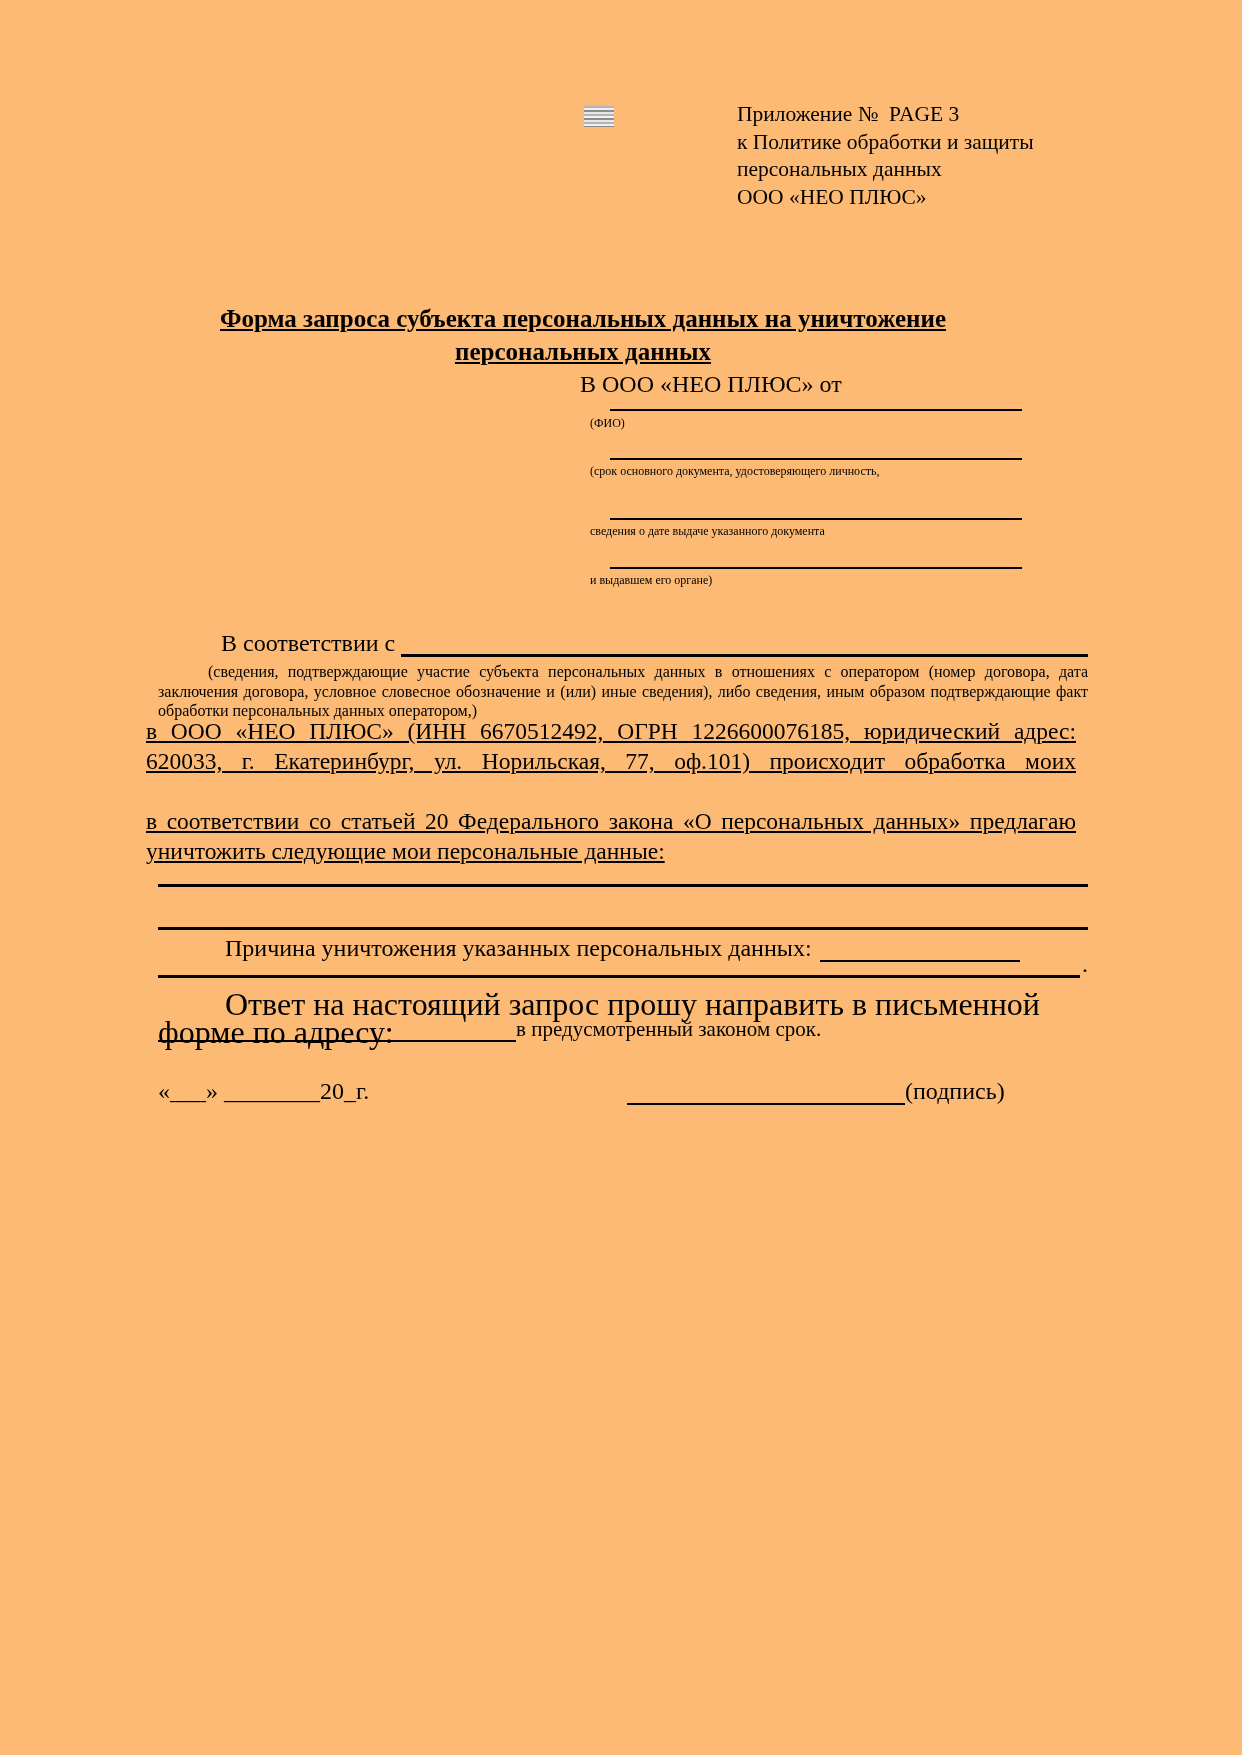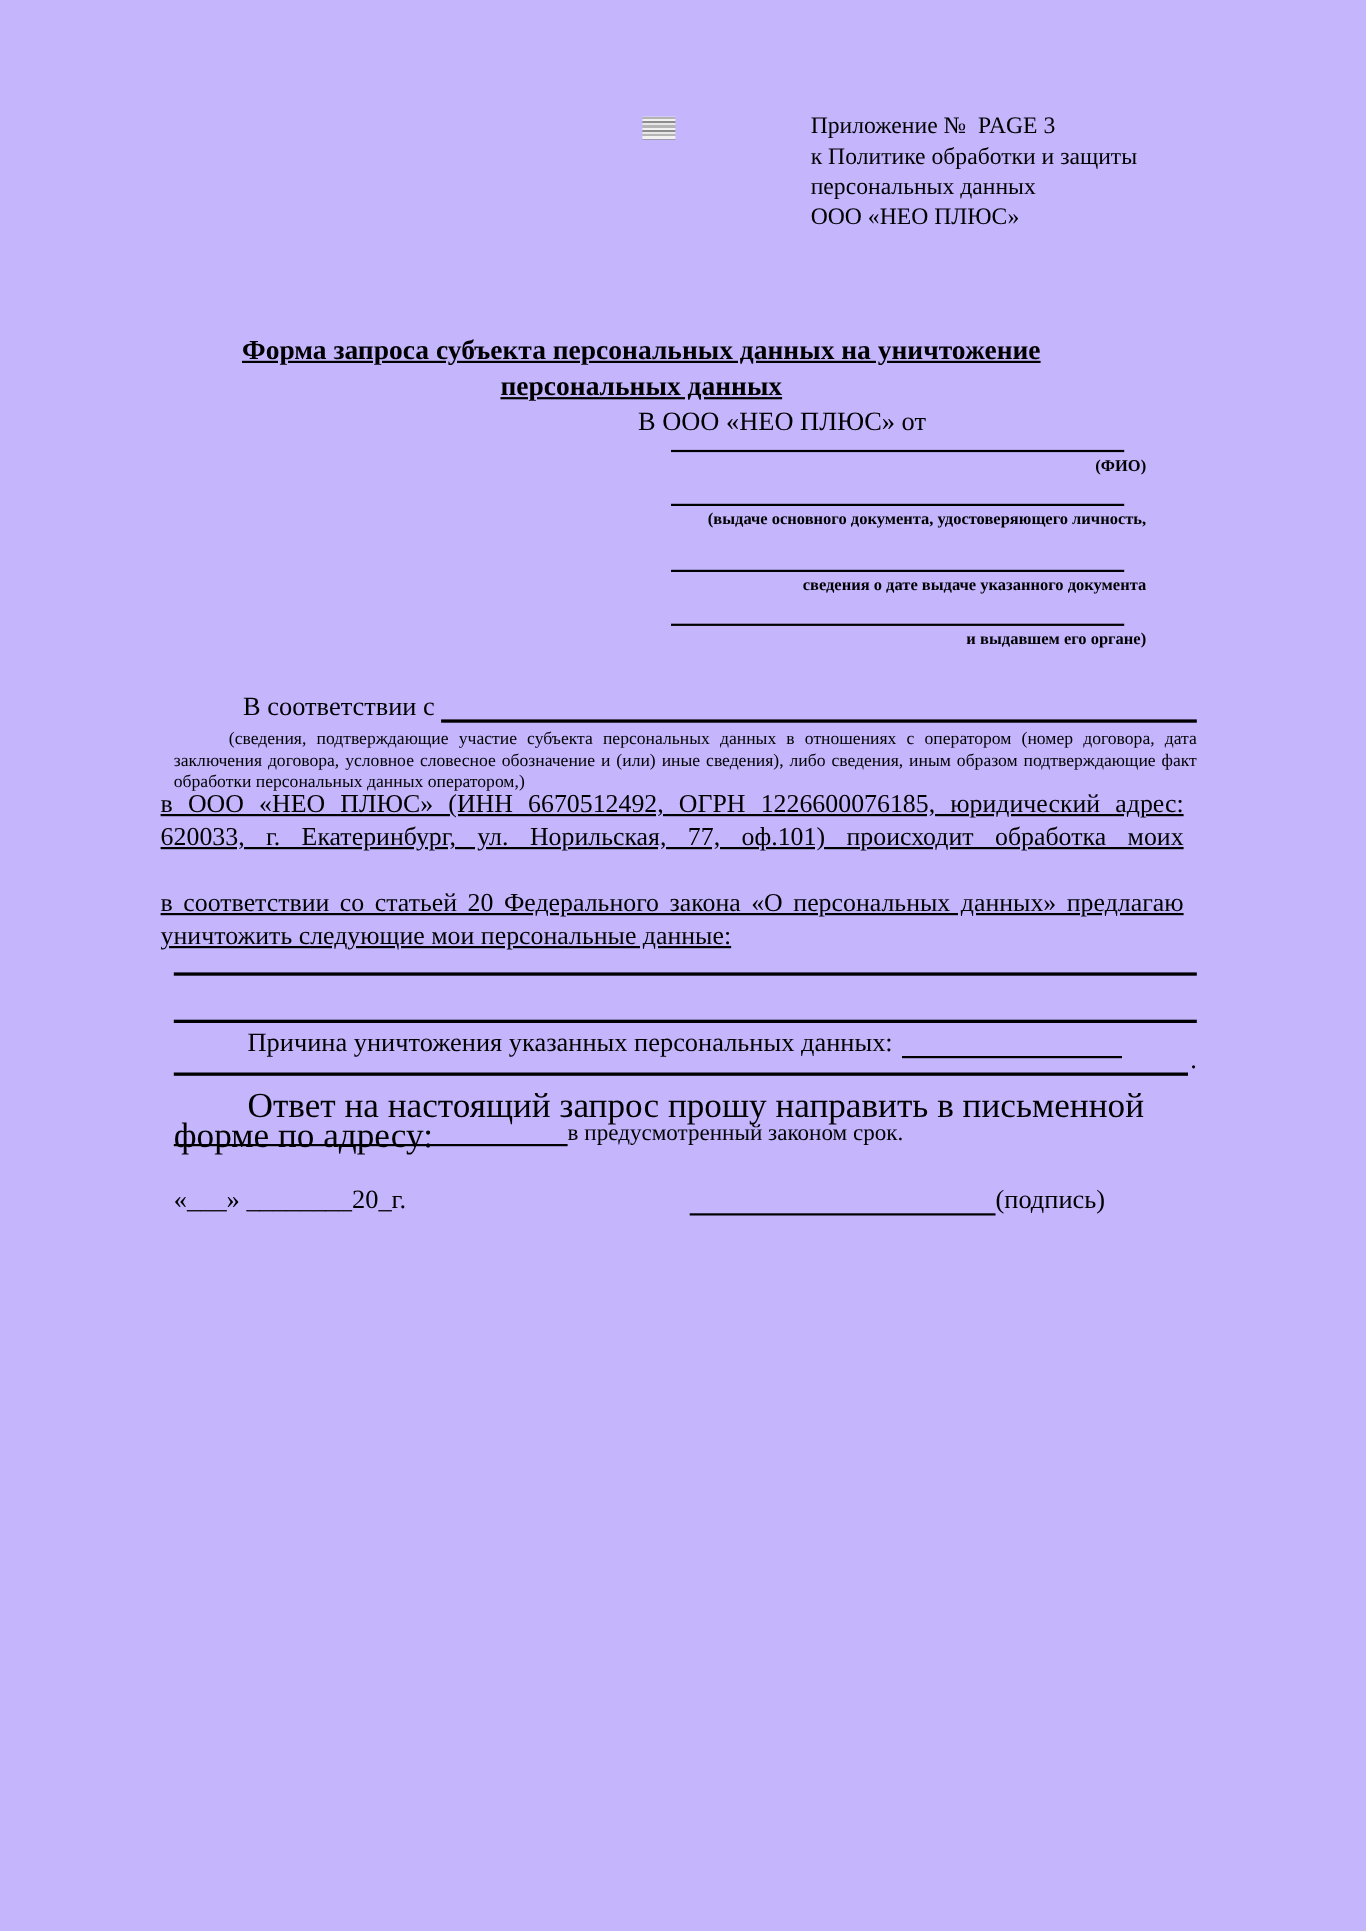--- a/index.html
+++ b/index.html
@@ -1,34 +1,34 @@
 <!DOCTYPE html>
 <html><head>
 <meta charset="utf-8">
 <style>
   html,body{margin:0;padding:0;background:#ffffff;}
   .page{
-    position:relative;width:1242px;height:1755px;background:#c4b5fd;
+    position:relative;width:1242px;height:1755px;background:#fdba74;
     font-family:"Liberation Serif",serif;color:#000;overflow:hidden;
   }
   
   .artifact{
     position:absolute;left:584px;top:106px;width:30px;height:21px;
     background:repeating-linear-gradient(180deg,#b4b4b4 0 2px,#f1f1f1 2px 4px,#8d8d8d 4px 6px,#e7e7e7 6px 8px);
   }
   .appendix{position:absolute;left:737px;top:101px;font-size:21.5px;line-height:27.5px;}
   .appendix div{white-space:pre;}
   .title{
     position:absolute;left:158px;top:302px;width:850px;
     font-weight:bold;font-size:25px;line-height:33px;text-align:center;text-decoration:underline;
   }
   .addressee{position:absolute;left:580px;top:371px;font-size:24px;}
   .frule{position:absolute;left:610px;width:412px;height:0;border-top:2px solid #000;}
   .frule.r1{top:409px}.frule.r2{top:458px}.frule.r3{top:518px}.frule.r4{top:567px}
-  .fcap{position:absolute;left:590px;width:452px;text-align:right;font-size:15px;font-weight:bold;}
+  .fcap{position:absolute;left:590px;width:452px;text-align:left;font-size:12px;}
   .fcap.c1{top:416px}.fcap.c2{top:464px}.fcap.c3{top:524px}.fcap.c4{top:573px}
   .accord{position:absolute;left:158px;top:629px;width:930px;display:flex;align-items:flex-end;font-size:24px;line-height:28px;}
   .accord-label{padding-left:63px;margin-right:0;white-space:pre;}
   .accord-blank{flex:1;height:24px;border-bottom:3px solid #000;}
   .note{
     position:absolute;left:158px;top:662px;width:930px;
     font-size:16px;line-height:19.5px;text-align:justify;text-indent:50px;
   }
   .bodyline{
     position:absolute;left:146px;width:930px;font-size:23.5px;line-height:30px;
@@ -66,21 +66,21 @@
   </div>
 
   <div class="title">Форма запроса субъекта персональных данных на уничтожение персональных данных</div>
 
   <div class="addressee">В ООО «НЕО ПЛЮС» от</div>
 
   <div class="frule r1"></div>
   <div class="fcap c1">(ФИО)</div>
 
   <div class="frule r2"></div>
-  <div class="fcap c2">(выдаче основного документа, удостоверяющего личность,</div>
+  <div class="fcap c2">(срок основного документа, удостоверяющего личность,</div>
 
   <div class="frule r3"></div>
   <div class="fcap c3">сведения о дате выдаче указанного документа</div>
 
   <div class="frule r4"></div>
   <div class="fcap c4">и выдавшем его органе)</div>
 
   <div class="accord">
     <span class="accord-label">В соответствии с </span>
     <span class="accord-blank"></span>

